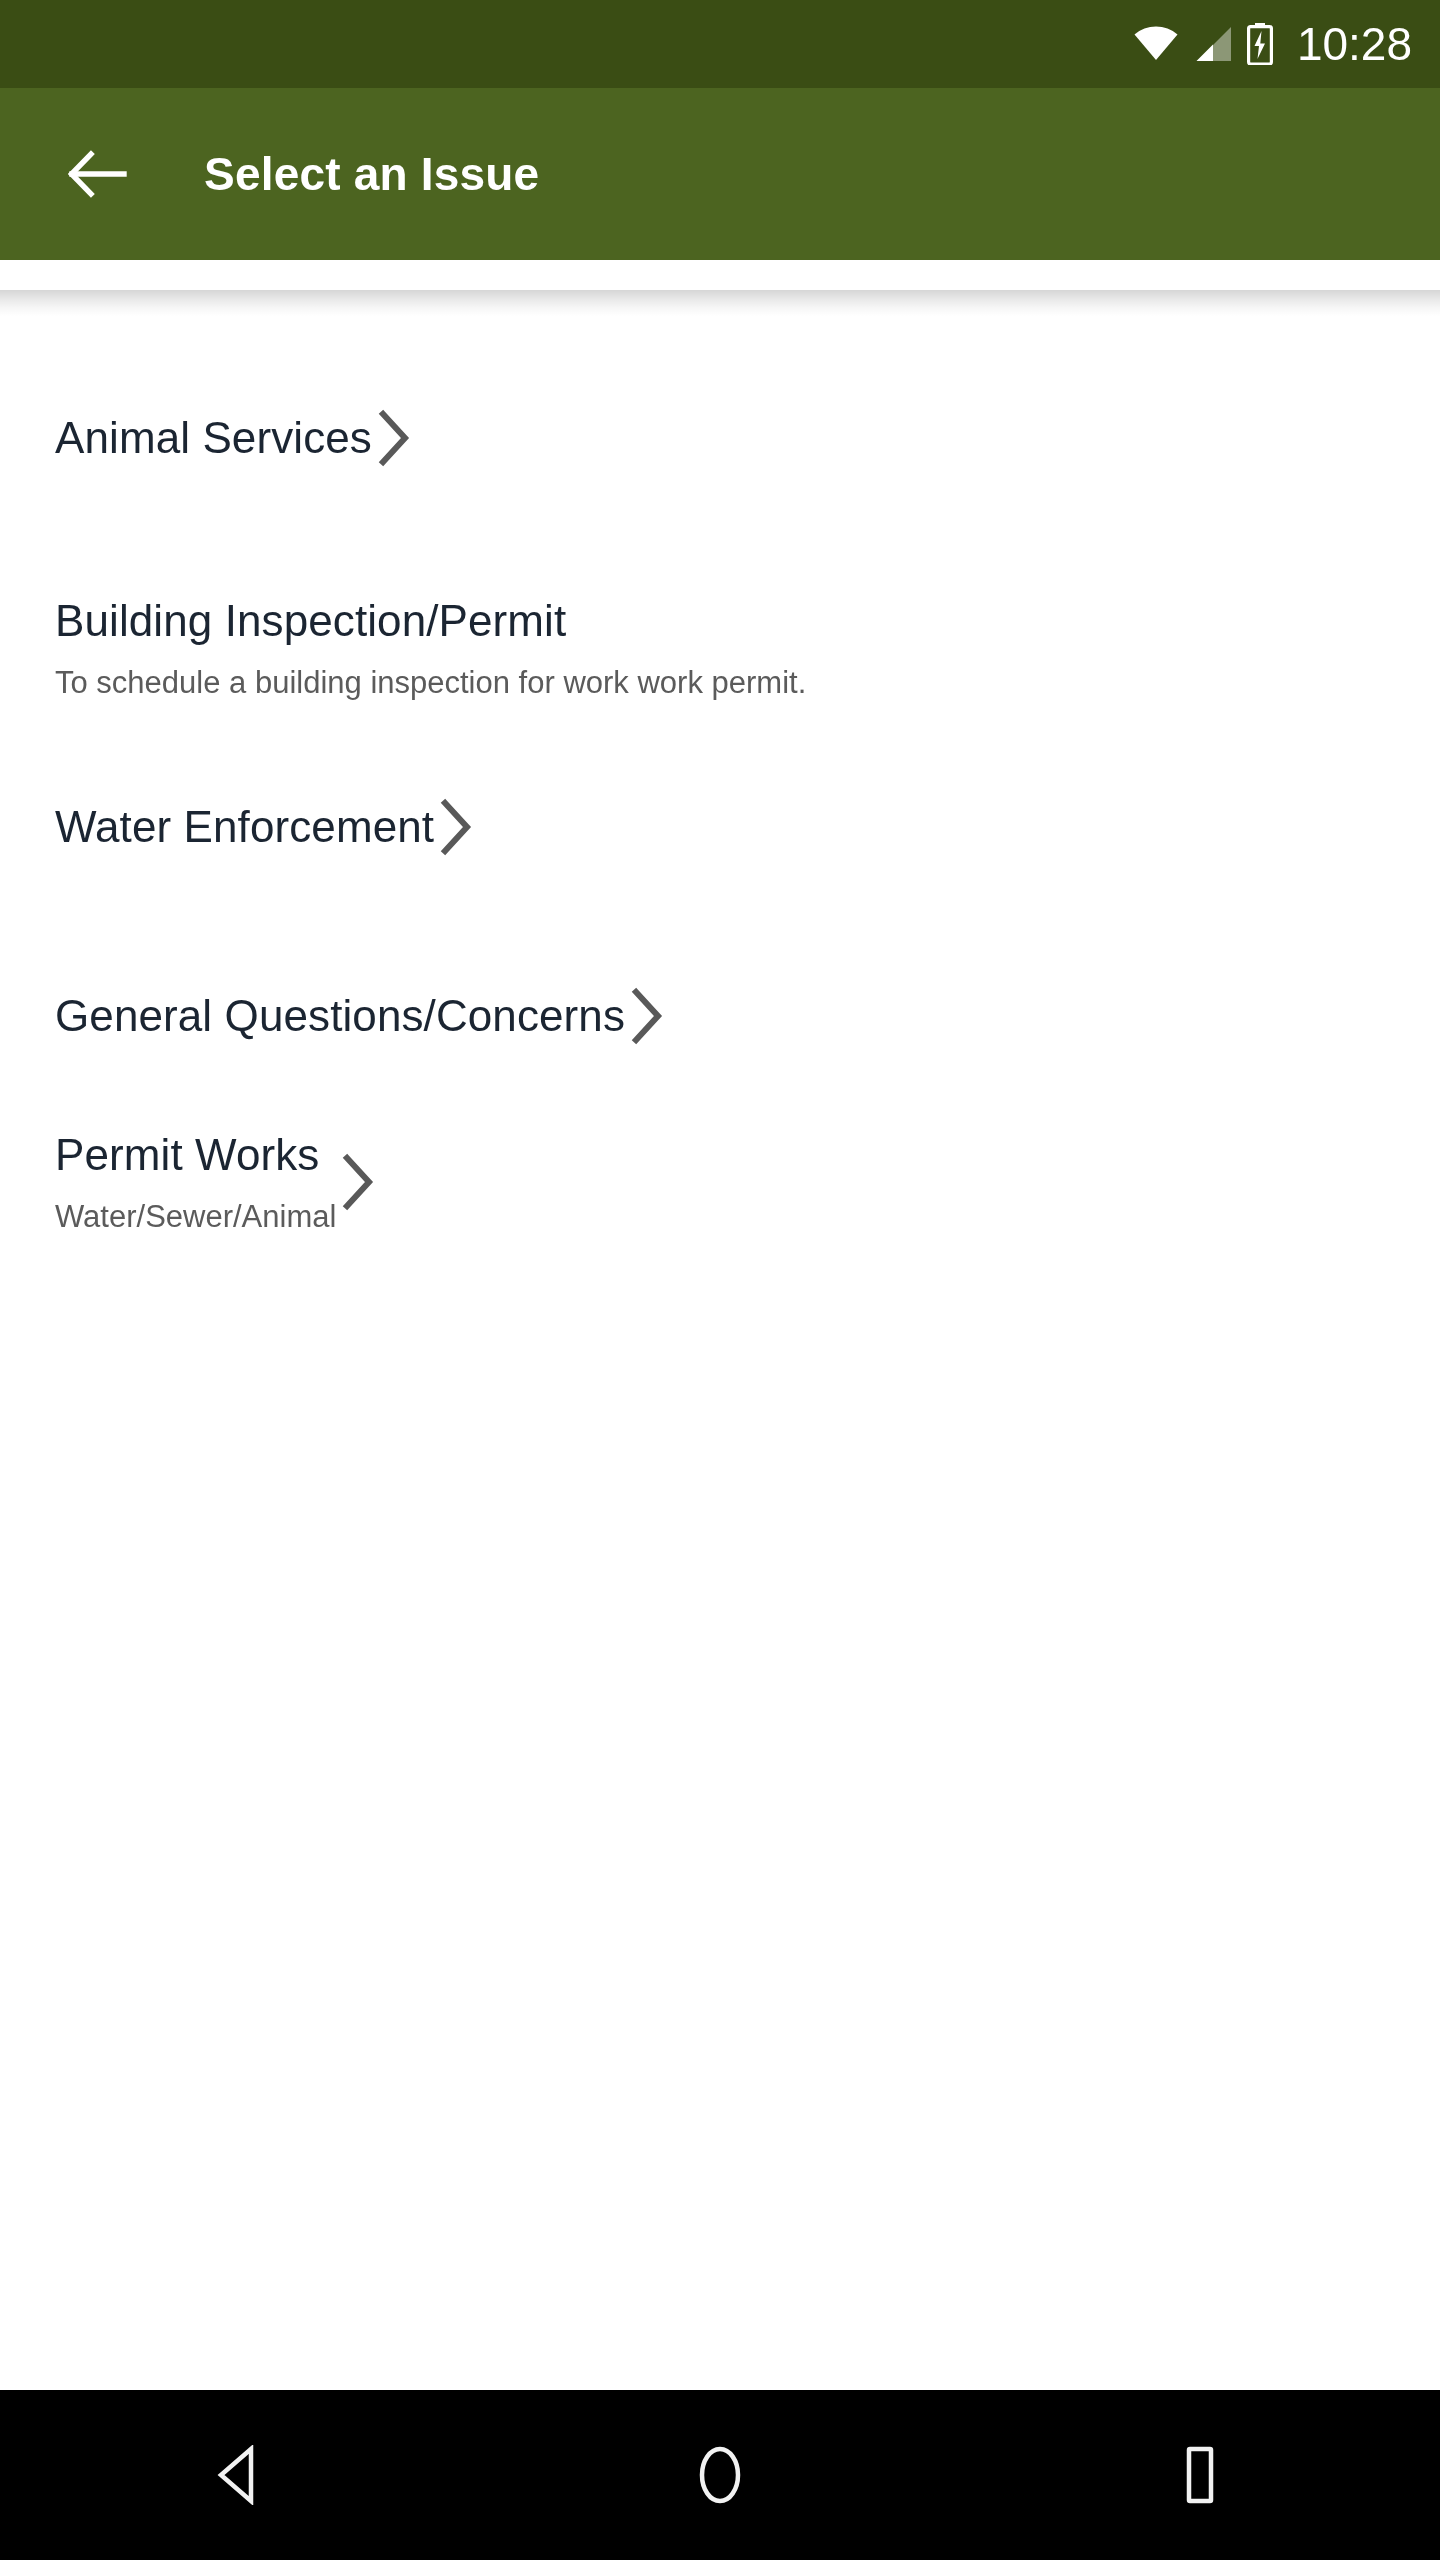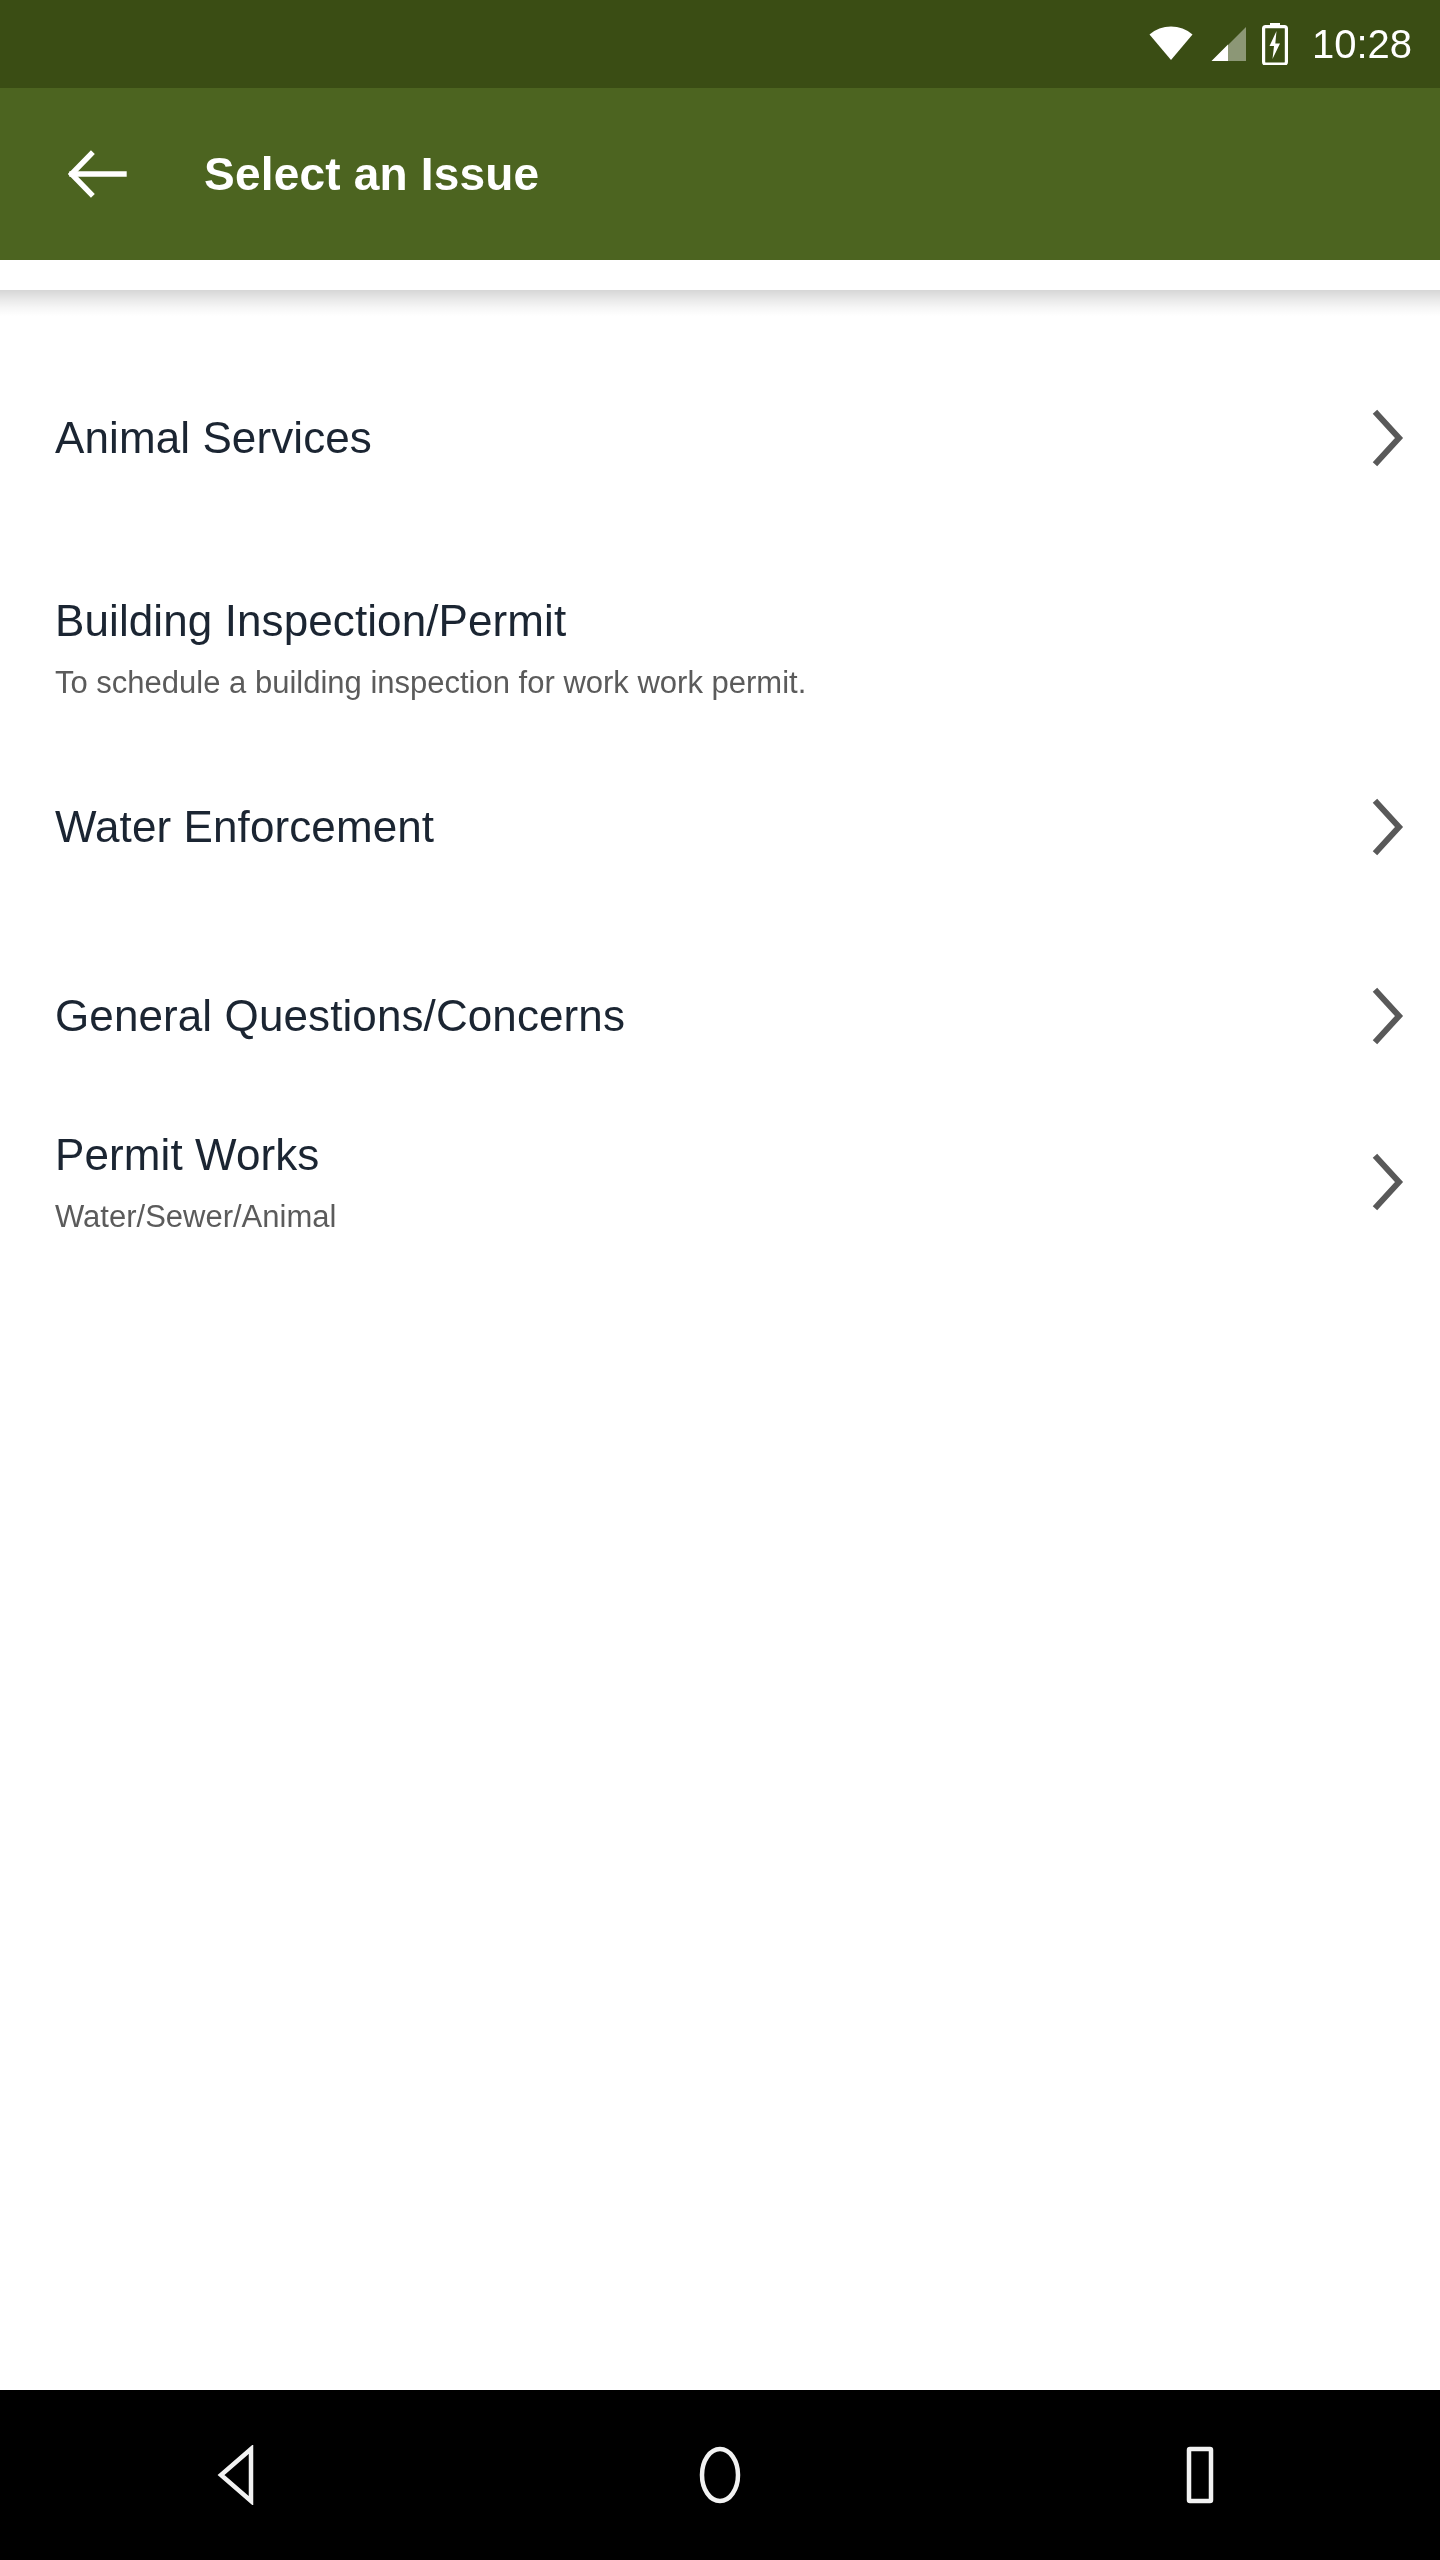--- a/index.html
+++ b/index.html
@@ -14,21 +14,21 @@
   
   .status-bar {
     position:absolute; top:0; left:0; width:1440px; height:88px;
     background:#3a4d14;
     display:flex; align-items:center; justify-content:flex-end;
     padding-right:28px; gap:14px;
   }
   .status-icons { display:flex; align-items:center; gap:14px; }
   .ic { display:block; }
   .status-time {
-    color:#ffffff; font-size:40px; font-weight:400;
+    color:#ffffff; font-size:46px; font-weight:400;
     letter-spacing:0px; line-height:1; margin-left:10px;
     font-family:"Liberation Sans", sans-serif;
   }
 
   
   .toolbar {
     position:absolute; top:88px; left:0; width:1440px; height:172px;
     background:#4c6420; display:flex; align-items:center;
   }
   .back-btn {
@@ -53,21 +53,21 @@
     pointer-events:none;
   }
 
   
   .list {
     position:absolute; top:316px; left:0; width:1440px;
     bottom:170px; background:#ffffff; overflow:hidden;
   }
   .row {
     position:relative; width:1440px;
-    display:flex; align-items:center; justify-content:space-between;
+    display:flex; align-items:center; 
     padding:0 30px 0 55px;
     cursor:pointer;
   }
   .row-h1 { height:127px; }   
   .row-h2 { height:170px; }   
   .row-text { display:flex; flex-direction:column; justify-content:center; }
   .row-title {
     font-size:44px; font-weight:400; color:#1b2532;
     line-height:1.18; letter-spacing:0.1px; white-space:nowrap;
   }

